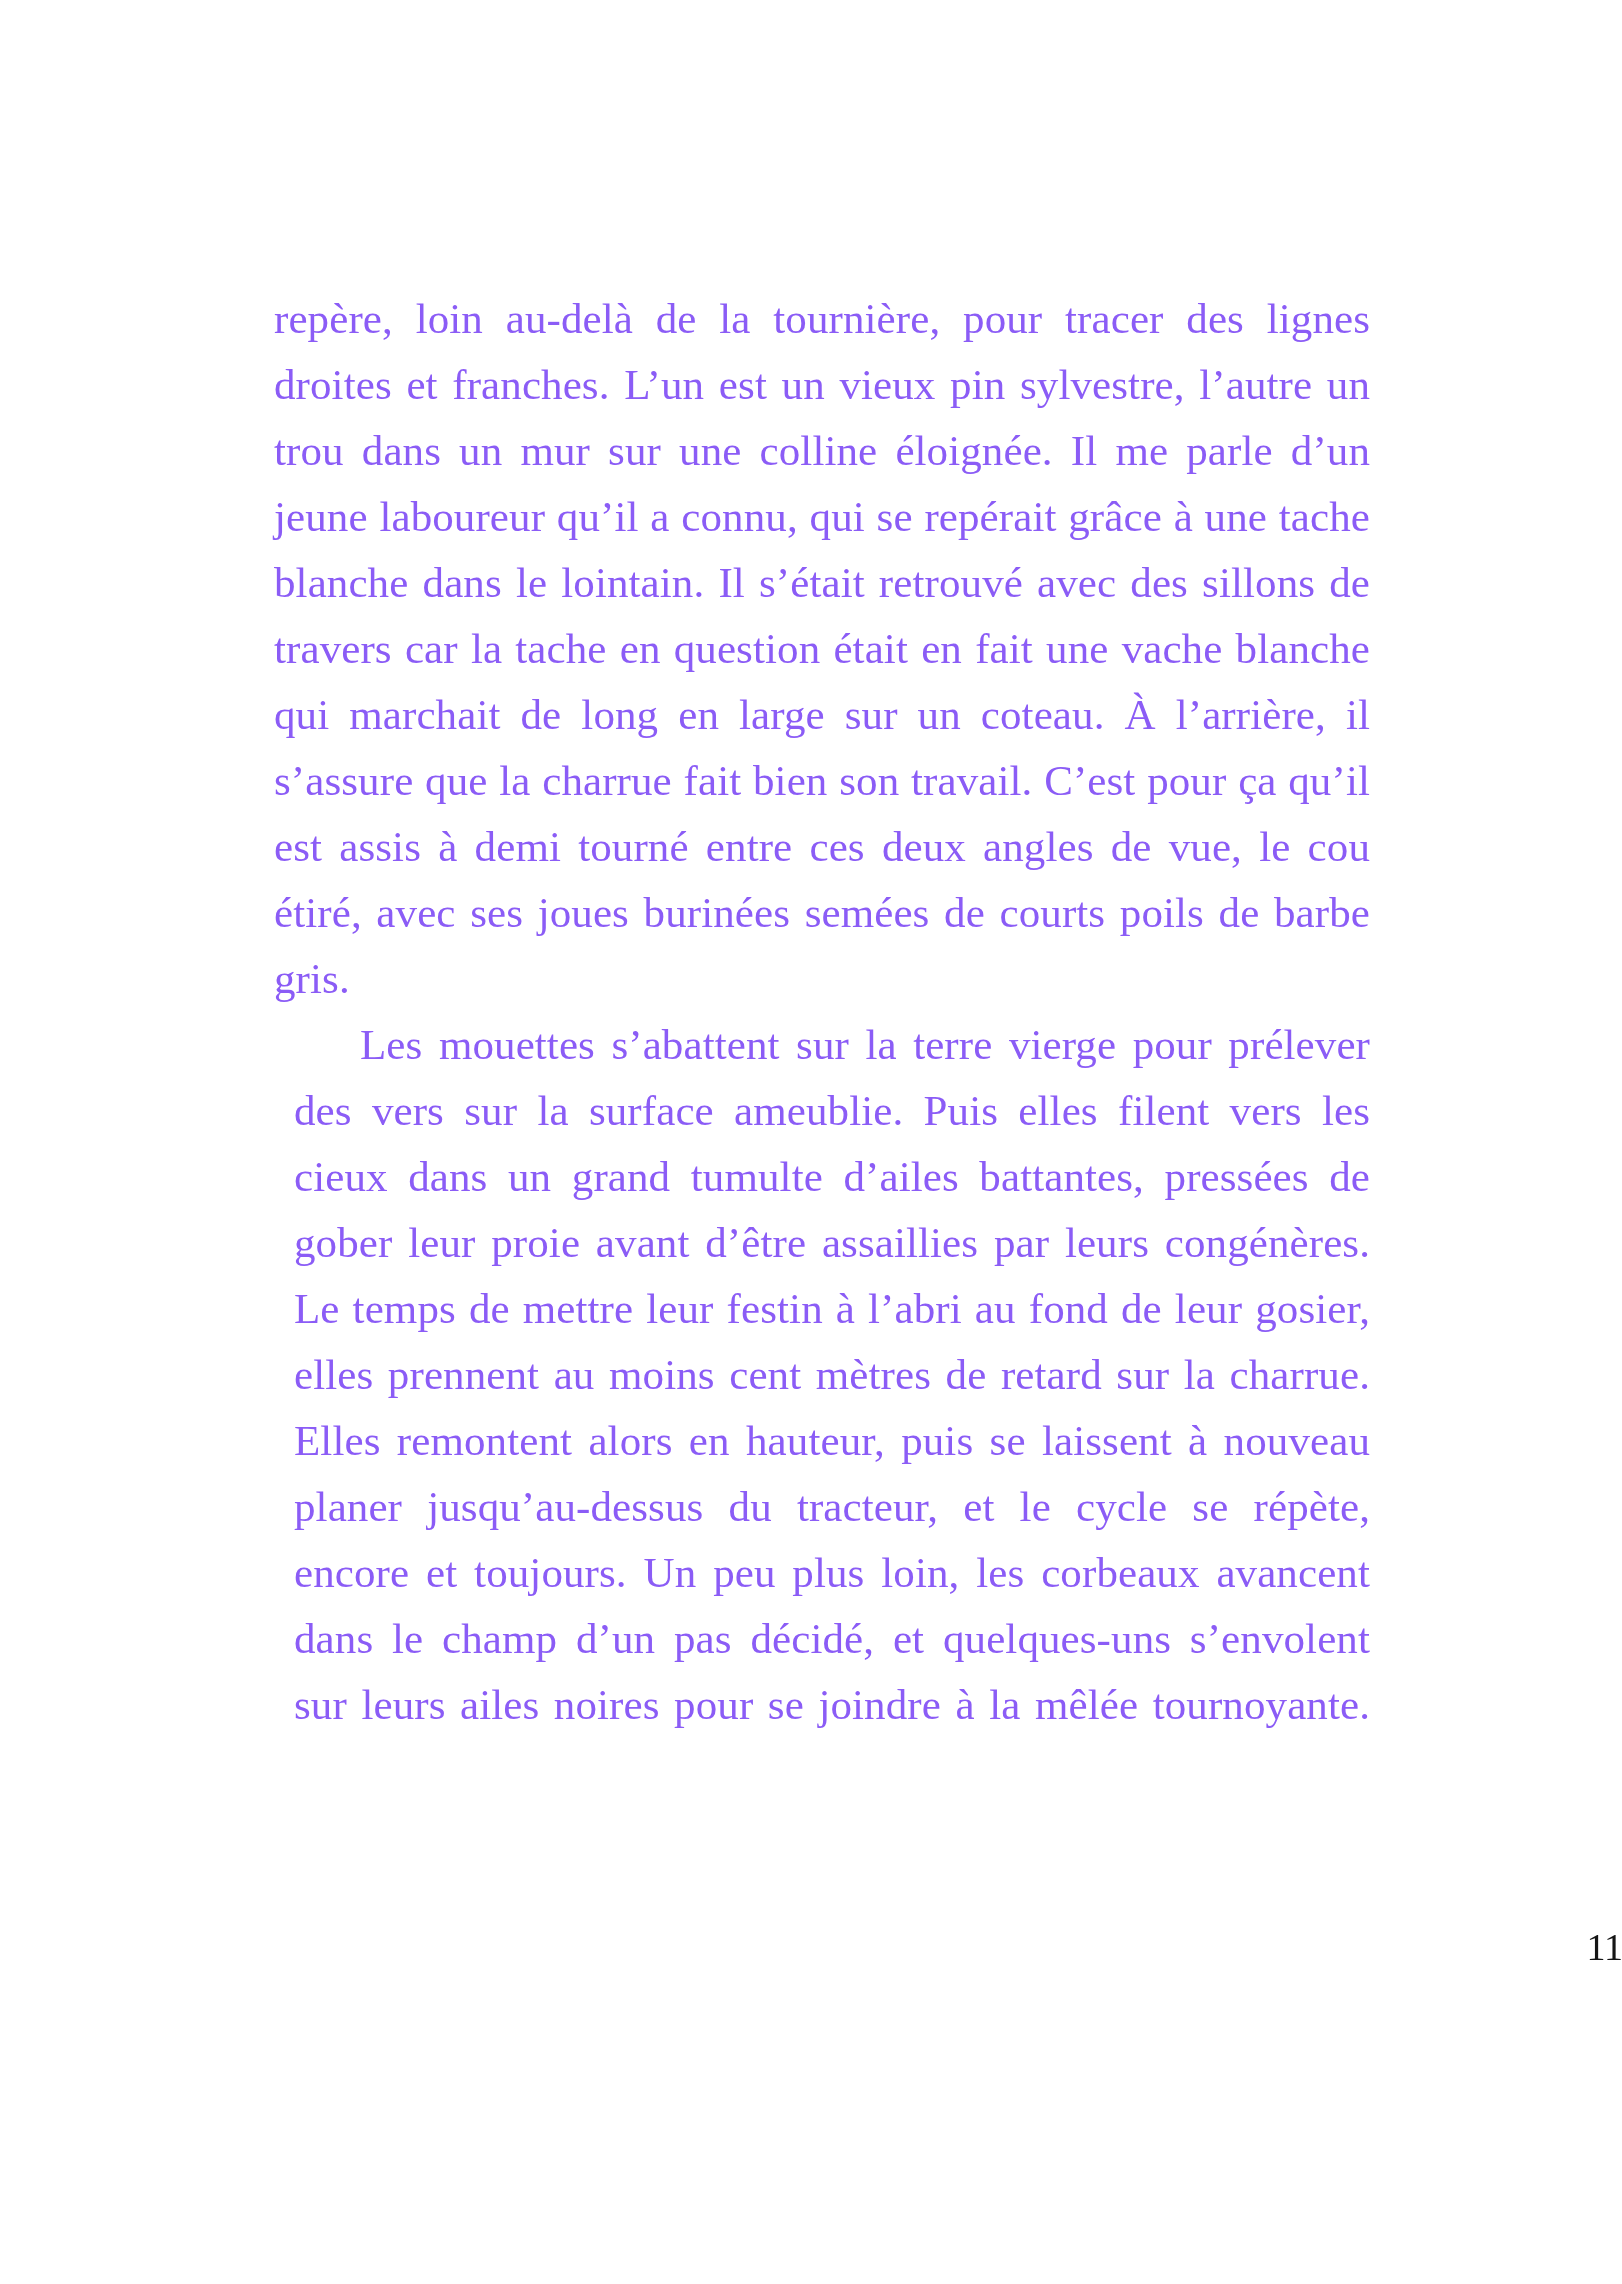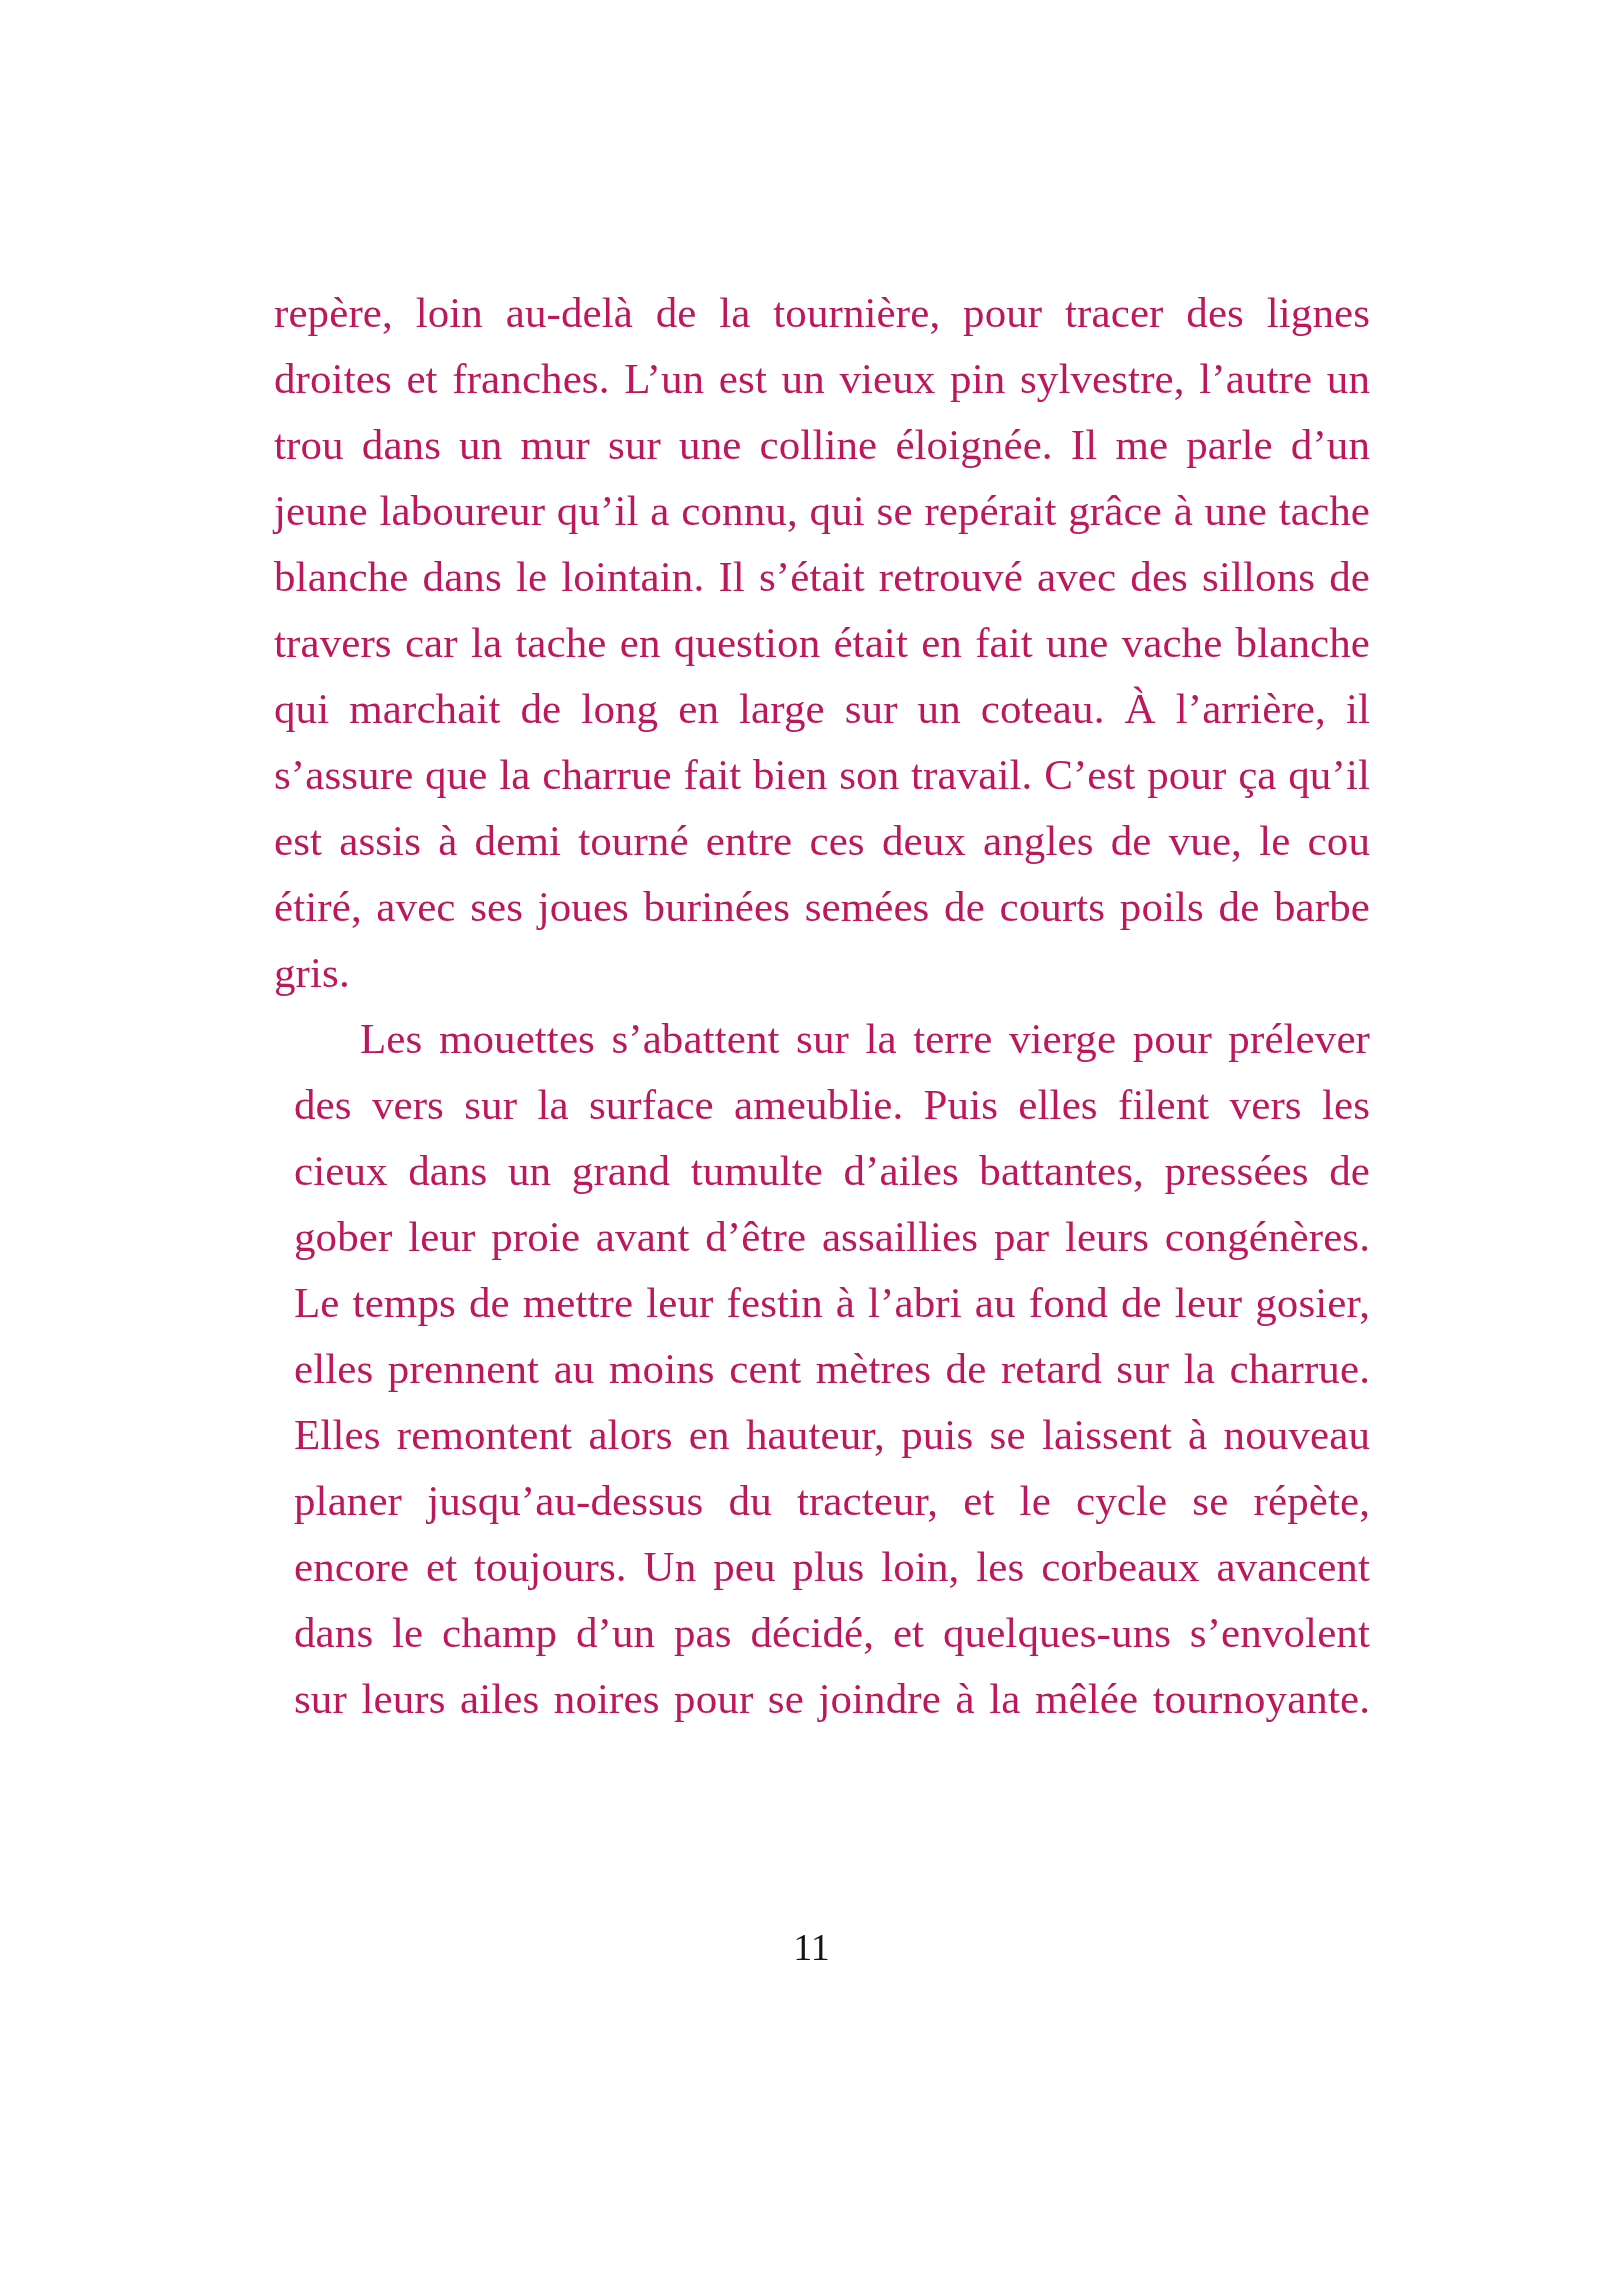--- a/index.html
+++ b/index.html
@@ -20,29 +20,29 @@
   .page {
     position: absolute;
     inset: 0;
     background: #ffffff;
   }
 
   
   .textblock {
     position: absolute;
     left: 274px;
-    top: 280px;
+    top: 286px;
     width: 1096px;
     font-size: 43px;
     line-height: 66px;
     text-align: justify;
     text-justify: inter-word;
     -webkit-hyphens: none;
     hyphens: none;
-    color: #be185d;
+    color: #8b5cf6;
     font-weight: 400;
     letter-spacing: 0.1px;
     word-spacing: 0.5px;
   }
 
   .para {
     margin: 0;
     text-indent: 0;
   }
   .para + .para {
@@ -54,21 +54,21 @@
   .para.full-justify {
     text-align-last: justify;
   }
 
   
   .folio {
     position: absolute;
     left: 0;
     right: 0;
     top: 1928px;
-    text-align: center;
+    text-align: right;
     font-family: "Liberation Serif", "DejaVu Serif", serif;
     font-size: 38px;
     line-height: 1;
     color: #151515;
   }
 </style>
 </head>
 <body>
 
 <div class="page">

